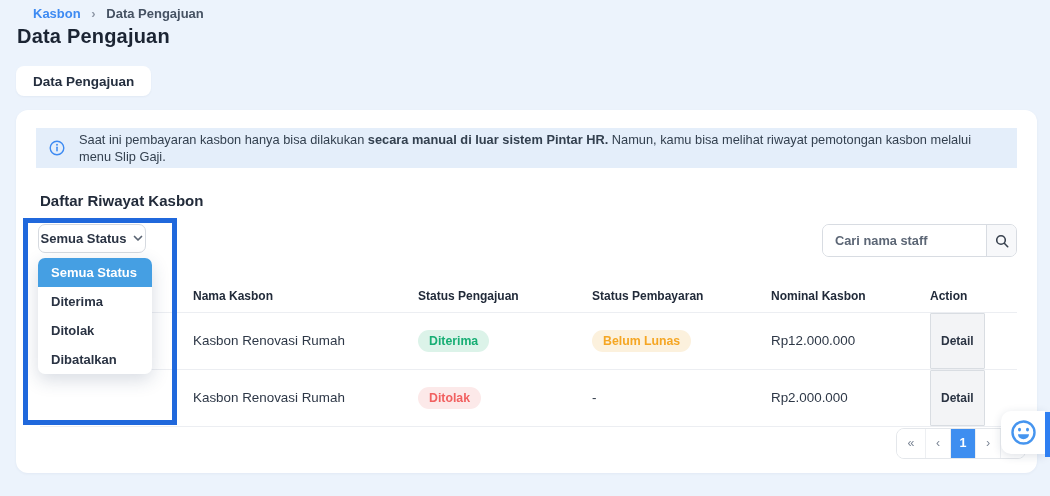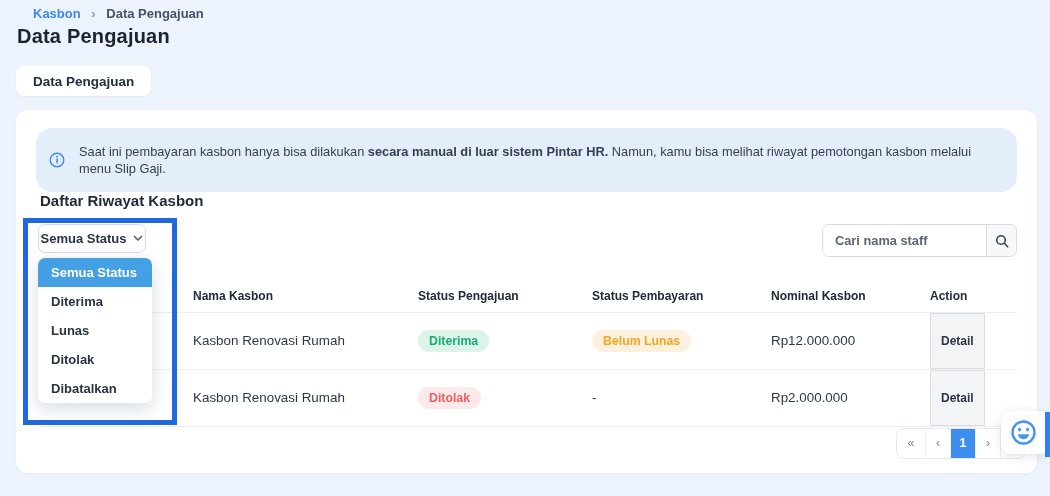--- a/index.html
+++ b/index.html
@@ -19,22 +19,22 @@
   
   .tabs { position:absolute; left:16px; top:66px; display:flex; gap:9px; }
   .tab { height:30px; padding:0 17px; border-radius:8px; background:#fff; border:none;
          font-family:inherit; font-size:13.5px; font-weight:700; cursor:pointer; }
   .tab.active { color:#242E3E; box-shadow:0 1px 2px rgba(34,56,94,.05); }
   .tab.outline { color:#4FA0E9; border:1.5px solid #83BCF0; }
   
   .card { position:absolute; left:16px; top:110px; width:1021px; height:363px;
           background:#fff; border-radius:12px; box-shadow:0 1px 3px rgba(34,56,94,.05); }
   
-  .banner { position:absolute; left:20px; top:18px; width:981px; height:64px;
-            background:#E4EEFA; border-radius:16px; display:flex; align-items:center; }
+  .banner { position:absolute; left:20px; top:18px; width:981px; height:40px;
+            background:#E4EEFA; border-radius:0; display:flex; align-items:center; }
   .banner .info-ic { flex:0 0 auto; margin:0 14px 0 13px; display:flex; }
   .banner .banner-text { width:925px; font-size:12.8px; line-height:17px; color:#33404F; }
   .section-heading { position:absolute; left:24px; top:82px; font-size:15px; font-weight:800; color:#222B3A; }
   
   .dd-trigger { position:absolute; left:22px; top:114px; width:108px; height:29px;
                 background:#fff; border:1px solid #D6DAE0; border-radius:7px;
                 display:flex; align-items:center; justify-content:center; gap:7px;
                 font-family:inherit; font-size:13px; font-weight:700; color:#2A3343; cursor:pointer; }
   .dd-menu { position:absolute; left:22px; top:148px; width:114px; z-index:10;
              background:#fff; border-radius:7px; box-shadow:0 6px 18px rgba(40,60,100,.18); }
@@ -118,21 +118,20 @@
       <span style="display:flex;">
         <svg width="10" height="7" viewBox="0 0 10 7">
           <path d="M1.5 1.5 L5 5 L8.5 1.5" stroke="#5A6472" stroke-width="1.7" fill="none" stroke-linecap="round" stroke-linejoin="round"></path>
         </svg>
       </span>
     </button>
 
     <div class="dd-menu">
       <div class="dd-opt selected">Semua Status</div>
       <div class="dd-opt">Diterima</div>
-      <div class="dd-opt">Lunas</div>
       <div class="dd-opt">Ditolak</div>
       <div class="dd-opt">Dibatalkan</div>
     </div>
 
     <div class="search">
       <input type="text" placeholder="Cari nama staff" style="">
       <button class="search-btn">
         <span style="display:flex;">
           <svg width="14" height="14" viewBox="0 0 14 14">
             <circle cx="6" cy="6" r="4.3" fill="none" stroke="#39424F" stroke-width="1.6"></circle>

